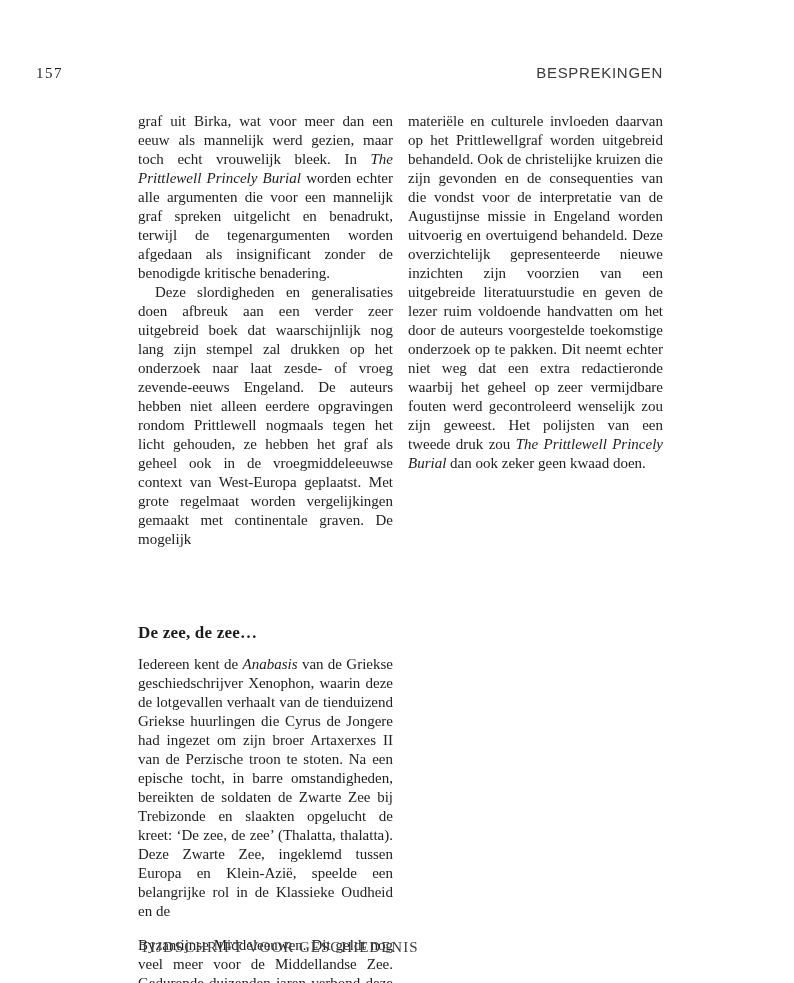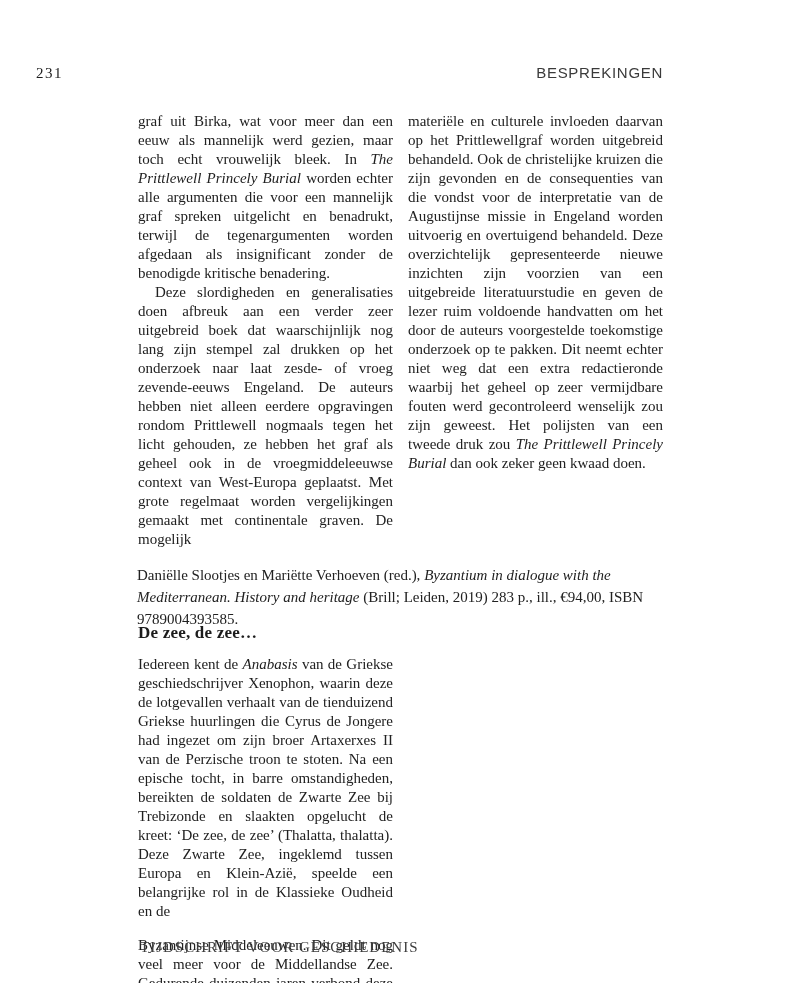--- a/index.html
+++ b/index.html
@@ -59,35 +59,34 @@
     font-family:Liberation Serif, serif;
     font-size:15px;letter-spacing:1px;color:#3d3d3d;
   }
 </style>
 </head>
 <body>
 
 <div class="page">
 
   <header class="page-header">
-    <span class="page-number">231</span>
+    <span class="page-number">157</span>
     <span class="running-head">BESPREKINGEN</span>
   </header>
 
   <section class="review review-1">
     <div class="col">
         <p class="para"><span>graf uit Birka, wat voor meer dan een eeuw als mannelijk werd gezien, maar toch echt vrouwelijk bleek. In </span><span class="it">The Prittlewell Princely Burial</span><span> worden echter alle argumenten die voor een mannelijk graf spreken uitgelicht en benadrukt, terwijl de tegenargumenten worden afgedaan als insignificant zonder de benodigde kritische benadering.</span></p>
         <p class="para indent"><span>Deze slordigheden en generalisaties doen afbreuk aan een verder zeer uitgebreid boek dat waarschijnlijk nog lang zijn stempel zal drukken op het onderzoek naar laat zesde- of vroeg zevende-eeuws Engeland. De auteurs hebben niet alleen eerdere opgravingen rondom Prittlewell nogmaals tegen het licht gehouden, ze hebben het graf als geheel ook in de vroegmiddeleeuwse context van West-Europa geplaatst. Met grote regelmaat worden vergelijkingen gemaakt met continentale graven. De mogelijk</span></p>
       </div>
     <div class="col">
         <p class="para"><span>materiële en culturele invloeden daarvan op het Prittlewellgraf worden uitgebreid behandeld. Ook de christelijke kruizen die zijn gevonden en de consequenties van die vondst voor de interpretatie van de Augustijnse missie in Engeland worden uitvoerig en overtuigend behandeld. Deze overzichtelijk gepresenteerde nieuwe inzichten zijn voorzien van een uitgebreide literatuurstudie en geven de lezer ruim voldoende handvatten om het door de auteurs voorgestelde toekomstige onderzoek op te pakken. Dit neemt echter niet weg dat een extra redactieronde waarbij het geheel op zeer vermijdbare fouten werd gecontroleerd wenselijk zou zijn geweest. Het polijsten van een tweede druk zou </span><span class="it">The Prittlewell Princely Burial</span><span> dan ook zeker geen kwaad doen.</span></p>
       </div>
   </section>
 
-  <p class="citation"><span>Daniëlle Slootjes en Mariëtte Verhoeven (red.), </span><span class="it">Byzantium in dialogue with the Mediterranean. History and heritage</span><span> (Brill; Leiden, 2019) 283 p., ill., €94,00, ISBN 9789004393585.</span></p>
 
   <h2 class="essay-heading">De zee, de zee…</h2>
 
   <section class="review review-2">
     <div class="col">
         <p class="para"><span>Iedereen kent de </span><span class="it">Anabasis</span><span> van de Griekse geschiedschrijver Xenophon, waarin deze de lotgevallen verhaalt van de tienduizend Griekse huurlingen die Cyrus de Jongere had ingezet om zijn broer Artaxerxes II van de Perzische troon te stoten. Na een epische tocht, in barre omstandigheden, bereikten de soldaten de Zwarte Zee bij Trebizonde en slaakten opgelucht de kreet: ‘De zee, de zee’ (Thalatta, thalatta). Deze Zwarte Zee, ingeklemd tussen Europa en Klein-Azië, speelde een belangrijke rol in de Klassieke Oudheid en de</span></p>
       </div>
     <div class="col">
         <p class="para"><span>Byzantijnse Middeleeuwen. Dit geldt nog veel meer voor de Middellandse Zee. Gedurende duizenden jaren verbond deze enorme waterplas Europa, Azië en Afrika. Die rol speelt de zee ook vandaag nog, met de trieste geschiedenis van de vele bootvluchtelingen. Het was de plek waar vele religies met elkaar interageerden en zich verspreidden. Het is daar dat de militaire en politieke ambities van zovele machthebbers werden uitgevochten. Deze zee was de motor achter economische welvaart en intense handelscontacten. Zovele</span></p>
       </div>

